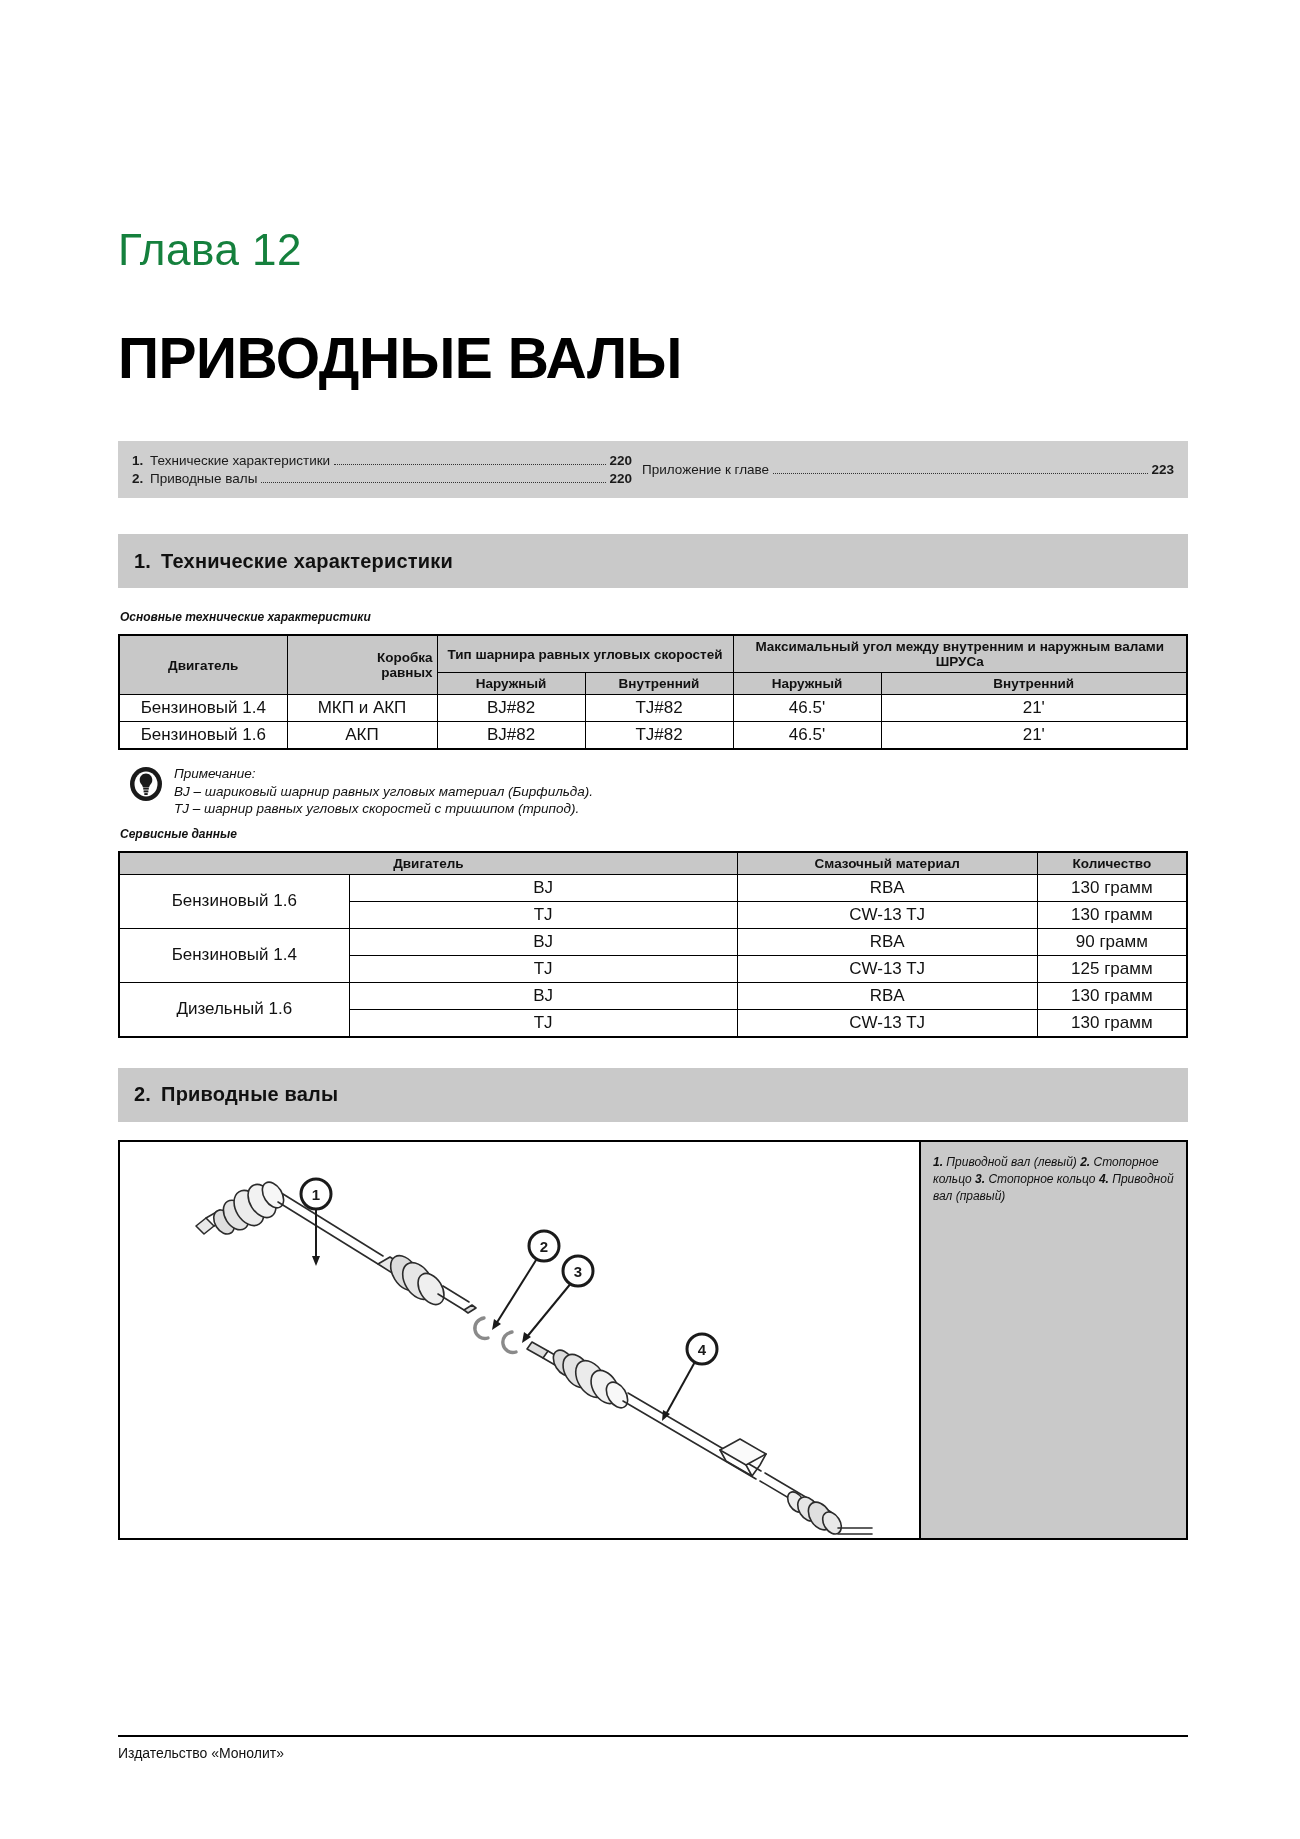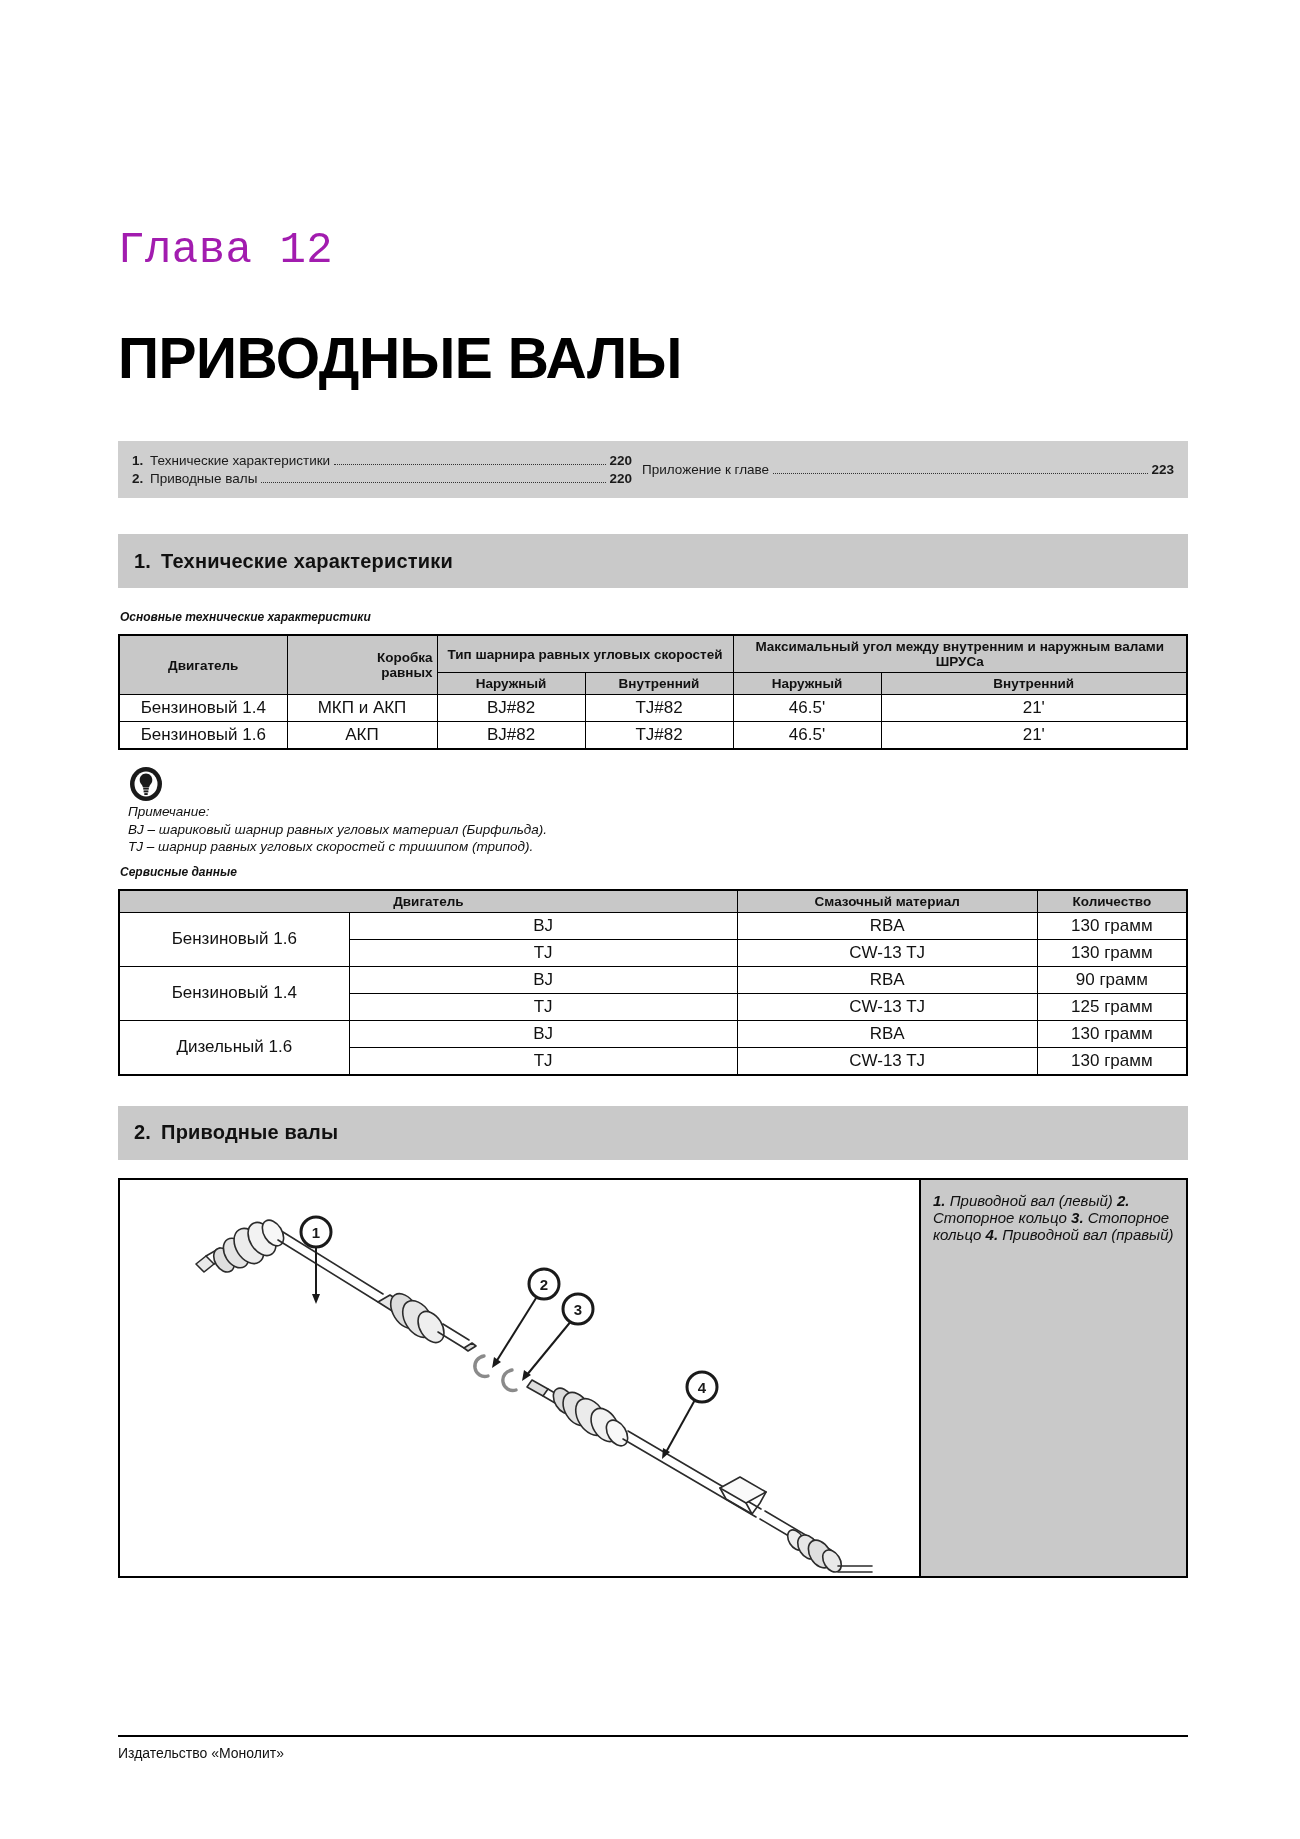--- a/index.html
+++ b/index.html
@@ -26,22 +26,21 @@
     width: 1070px;
   }
 
   
   .chapter-label {
     font-size: 44px;
     font-weight: 400;
     letter-spacing: 0.5px;
     margin-top: 228px;
     line-height: 1;
-    color: #a21caf;
-    font-family: Liberation Mono, monospace;
+    color: #15803d;
   }
   .chapter-title {
     font-size: 57px;
     font-weight: 700;
     letter-spacing: -0.5px;
     margin-top: 58px;
     line-height: 1;
     color: #000;
   }
 
@@ -121,21 +120,20 @@
   }
   table.spec td { background: #fff; height: 24px; font-size: 17px; }
   table.spec.outer { border: 2px solid #000; }
 
   
   .note {
     display: flex;
     align-items: flex-start;
     margin-top: 14px;
     margin-left: 10px;
-    flex-direction: column;
   }
   .note-icon {
     width: 36px; height: 36px;
     flex: none;
     margin-right: 10px;
     margin-top: 2px;
   }
   .note-body {
     font-size: 13.5px;
     font-style: italic;
@@ -156,21 +154,21 @@
     position: relative;
     background: #fff;
     border-right: 2px solid #000;
     overflow: hidden;
   }
   .figure-caption {
     width: 265px;
     flex: none;
     background: #c9c9c9;
     padding: 12px 10px 10px 12px;
-    font-size: 15px;
+    font-size: 12px;
     font-style: italic;
     line-height: 17px;
     color: #111;
   }
 
   
   .footer-rule {
     position: absolute;
     left: 118px;
     top: 1735px;

